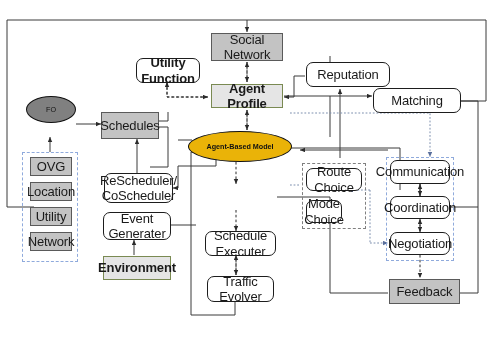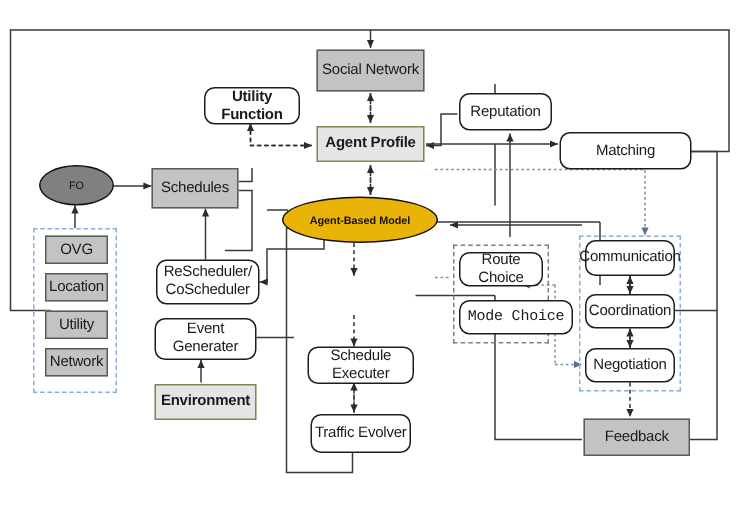--- a/index.html
+++ b/index.html
@@ -3,21 +3,21 @@
 <meta charset="utf-8">
 <style>
   html,body{margin:0;padding:0;background:#ffffff;}
   body{width:493px;height:347px;overflow:hidden;
        font-family:"Liberation Sans",sans-serif;}
   #diagram{position:relative;width:493px;height:347px;background:#fff;}
   svg#wires{position:absolute;left:0;top:0;width:493px;height:347px;}
 
   .node{position:absolute;box-sizing:border-box;display:flex;
         align-items:center;justify-content:center;text-align:center;
-        font-size:10px;color:#1a1a1a;line-height:1.18;z-index:5;
+        font-size:13px;color:#1a1a1a;line-height:1.18;z-index:5;
         letter-spacing:-0.15px;}
   .rect{border:1px solid #3a3a3a;background:#ffffff;}
   .rounded{border:1.3px solid #1d1d1d;border-radius:7px;background:#ffffff;}
   .gray{background:#c3c3c3;border:1px solid #5a5a5a;}
   .green{background:#e5e5e5;border:1px solid #7a8a52;}
   .bold{font-weight:bold;}
   .ellipse{position:absolute;box-sizing:border-box;display:flex;
            align-items:center;justify-content:center;text-align:center;
            border-radius:50%;font-size:7.2px;color:#111;z-index:5;}
   .ell-dark{background:#eab308;border:1.6px solid #111;}
@@ -151,29 +151,29 @@
   </div>
 
   <div class="node rounded" style="left:136px;top:58px;width:64px;height:25px;font-weight:bold;">
     <span>Utility Function</span>
   </div>
 
   <div class="node rect green bold" style="left:211px;top:84px;width:72px;height:24px;">
     <span>Agent Profile</span>
   </div>
 
-  <div class="node rounded" style="left:306px;top:62px;width:62px;height:25px;">
+  <div class="node rounded" style="left:306px;top:62px;width:84px;height:25px;">
     <span>Reputation</span>
   </div>
 
   <div class="node rounded" style="left:373px;top:88px;width:88px;height:25px;">
     <span>Matching</span>
   </div>
 
-  <div class="ellipse ell-mid" style="left:26px;top:110px;width:50px;height:27px;">
+  <div class="ellipse ell-mid" style="left:26px;top:96px;width:50px;height:27px;">
     <span>FO</span>
   </div>
 
   <div class="node rect gray" style="left:101px;top:112px;width:58px;height:27px;">
     <span>Schedules</span>
   </div>
 
   <div class="ellipse ell-dark bold" style="left:188px;top:131px;width:104px;height:31px;">
     <span>Agent-Based Model</span>
   </div>
@@ -209,21 +209,21 @@
     <span>Schedule Executer</span>
   </div>
 
   <div class="node rounded" style="left:207px;top:276px;width:67px;height:26px;">
     <span>Traffic Evolver</span>
   </div>
 
   <div class="node rounded" style="left:306px;top:168px;width:56px;height:23px;">
     <span>Route Choice</span>
   </div>
-  <div class="node rounded" style="left:306px;top:200px;width:76px;height:23px;font-family:Liberation Mono, monospace;">
+  <div class="node rounded" style="left:306px;top:200px;width:36px;height:23px;">
     <span>Mode Choice</span>
   </div>
 
   <div class="node rounded" style="left:390px;top:196px;width:60px;height:23px;">
     <span>Coordination</span>
   </div>
   <div class="node rounded" style="left:390px;top:160px;width:60px;height:24px;">
     <span>Communication</span>
   </div>
   <div class="node rounded" style="left:390px;top:232px;width:60px;height:23px;">

